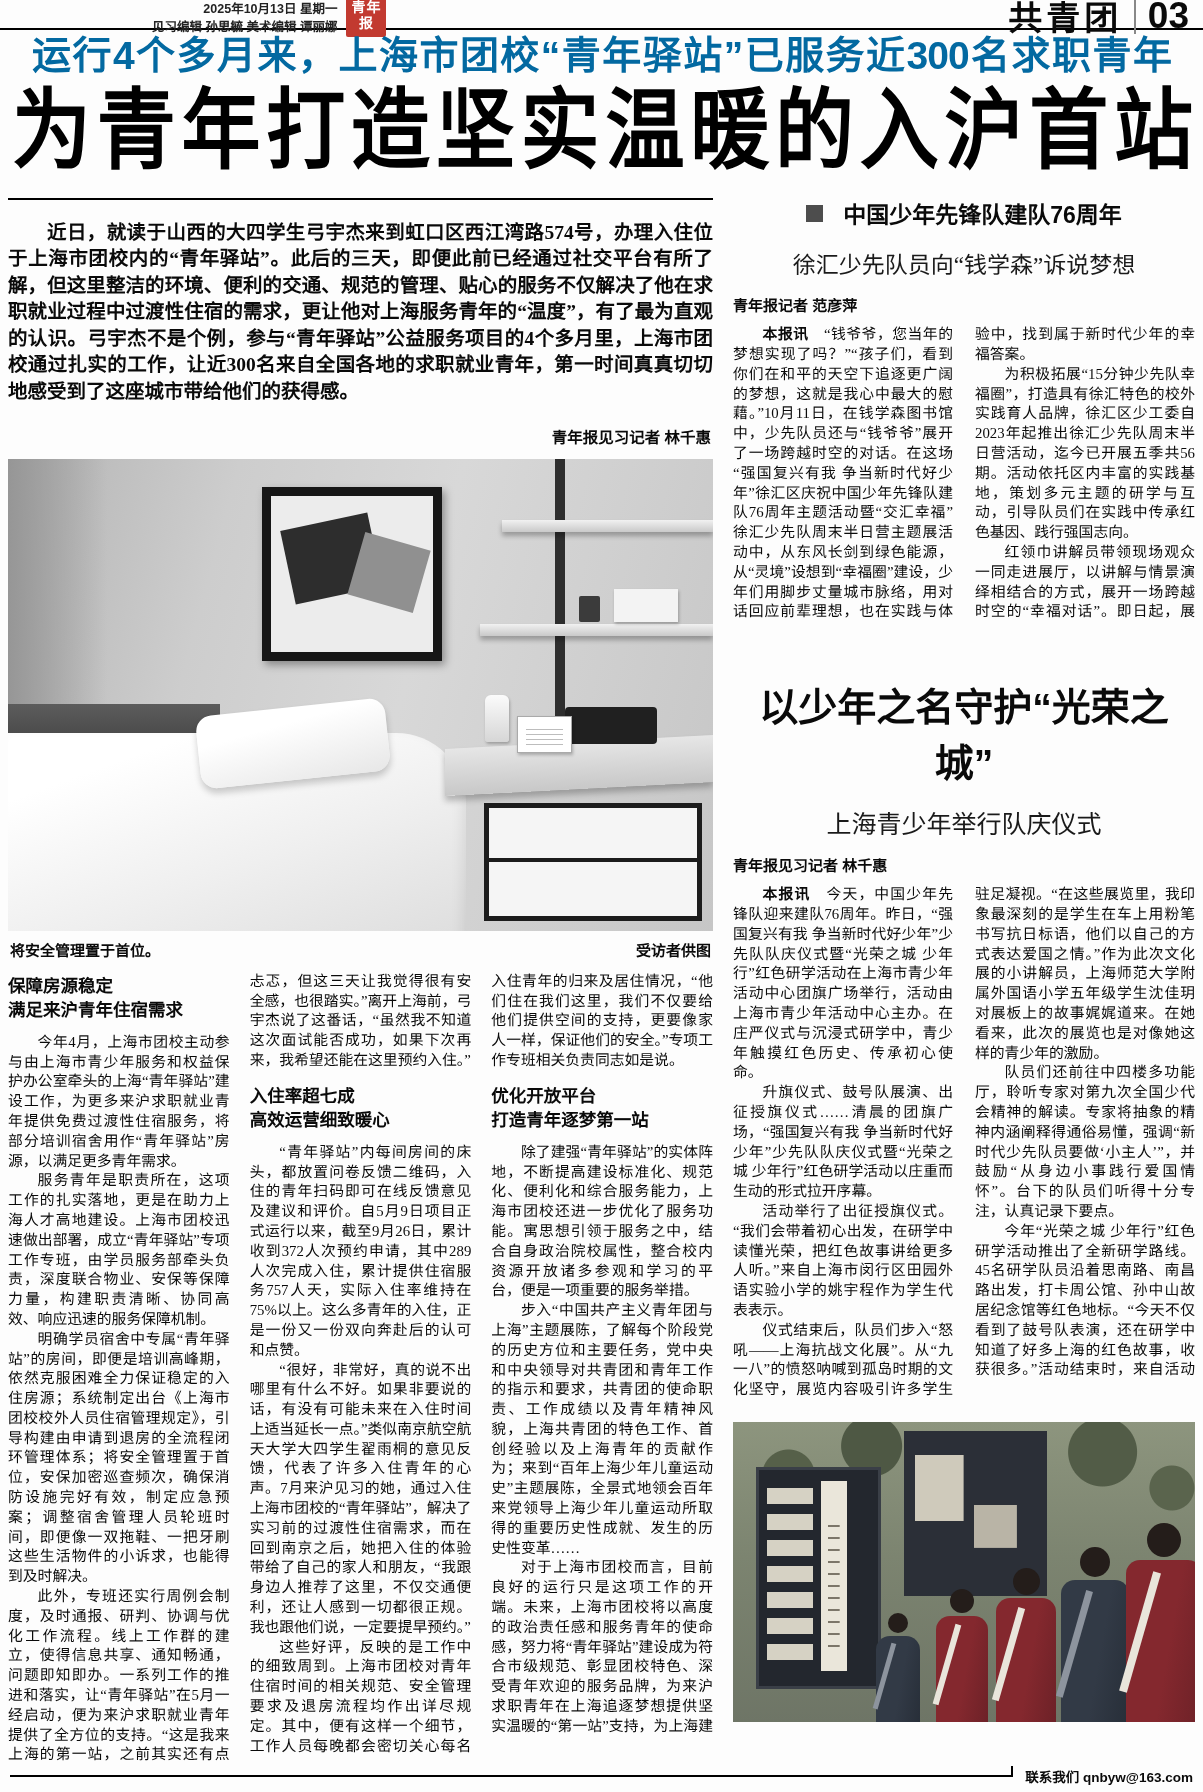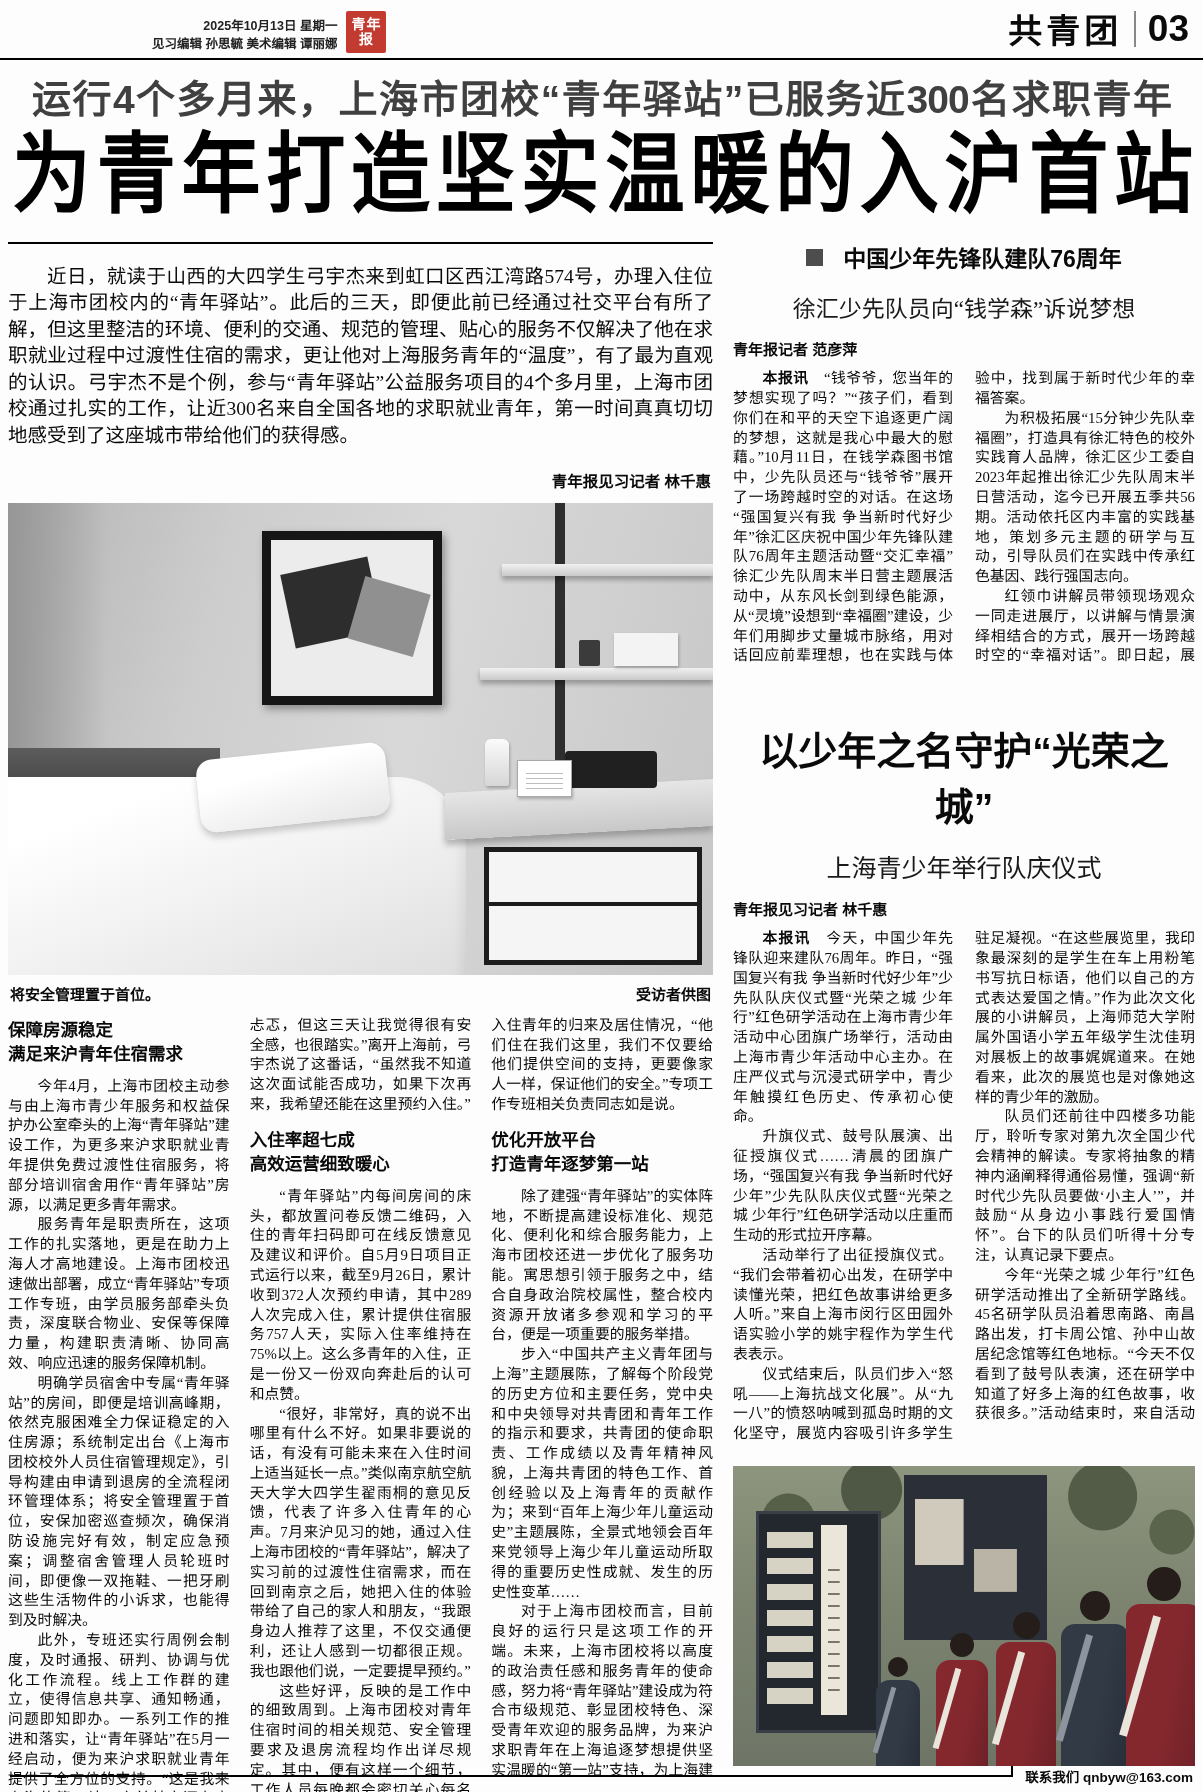--- a/index.html
+++ b/index.html
@@ -2,43 +2,43 @@
 <html lang="zh-CN"><head>
 <meta charset="utf-8">
 <style>
   html,body { margin:0; padding:0; background:#e9e9e9; }
   .page {
     position:relative; width:1203px; height:1792px; margin:0 auto;
     background:#fdfdfd; color:#0a0a0a; overflow:hidden;
     font-family:"Liberation Serif", serif;
   }
   
-  .masthead { display:flex; align-items:flex-end; padding:8px 12px 5px; border-bottom:2.5px solid #000; height:60px; box-sizing:border-box; }
+  .masthead { display:flex; align-items:center; padding:8px 12px 5px; border-bottom:2.5px solid #000; height:30px; box-sizing:border-box; }
   .mh-left { display:flex; align-items:flex-end; gap:9px; margin-left:140px; }
   .date-block { text-align:right; font:700 12.5px/1.45 "Liberation Sans",sans-serif; color:#222; }
   .logo { width:40px; height:42px; border-radius:2px; color:#fff; display:flex; align-items:center; justify-content:center;
           font:700 14px/1.1 "Liberation Serif",serif; text-align:center; letter-spacing:1px; padding:1px; box-sizing:border-box; }
   .mh-right { margin-left:auto; display:flex; align-items:center; gap:12px; padding-right:2px; }
   .section-name { font:700 34px "Liberation Sans",sans-serif; letter-spacing:4px; }
   .vdiv { width:1.5px; height:36px; background:#888; }
   .page-num { font:700 37px "Liberation Sans",sans-serif; }
 
   
-  .kicker { margin:18px 32px 8px; font:700 39px/1.12 "Liberation Sans",sans-serif; letter-spacing:-1px;
-            text-align:justify; text-align-last:justify; color:#404040; }
+  .kicker { margin:4px 32px 8px; font:700 39px/1.12 "Liberation Sans",sans-serif; letter-spacing:-1px;
+            text-align:justify; text-align-last:justify; color:#0369a1; }
   .main-headline { margin:6px 12px 0; font:900 79px/1.02 "Liberation Sans",sans-serif; letter-spacing:-2px;
             text-align:justify; text-align-last:justify; transform:scaleY(1.12); transform-origin:center top; color:#000; }
 
   
   .content { display:flex; gap:20px; padding:0 8px; margin-top:30px; }
   .left-col { width:705px; flex:none; }
   .right-col { width:462px; flex:none; }
 
   .lead-rule { border-top:2px solid #000; margin:2px 0 12px; }
-  .lead-intro { font-size:19.5px; line-height:26.5px; text-align:justify; text-indent:2em; }
+  .lead-intro { font-size:19.5px; line-height:26.5px; text-align:justify; text-indent:2em;font-weight:bold; }
   .lead-byline { text-align:right; font:700 15.5px "Liberation Sans",sans-serif; margin:9px 2px 12px; }
 
   .caption-row { display:flex; justify-content:space-between; align-items:baseline;
                  font:700 15px "Liberation Sans",sans-serif; margin:8px 2px 12px; }
 
   .bodyflow { text-align:justify; font-size:14.8px; line-height:19.8px; overflow:hidden; color:#0a0a0a; }
   .flow3 { height:802px; columns:3; column-gap:20px; }
   .flow2 { columns:2; column-gap:22px; }
   #flowQian { height:307px; }
   #flowGlory { height:527px; }

